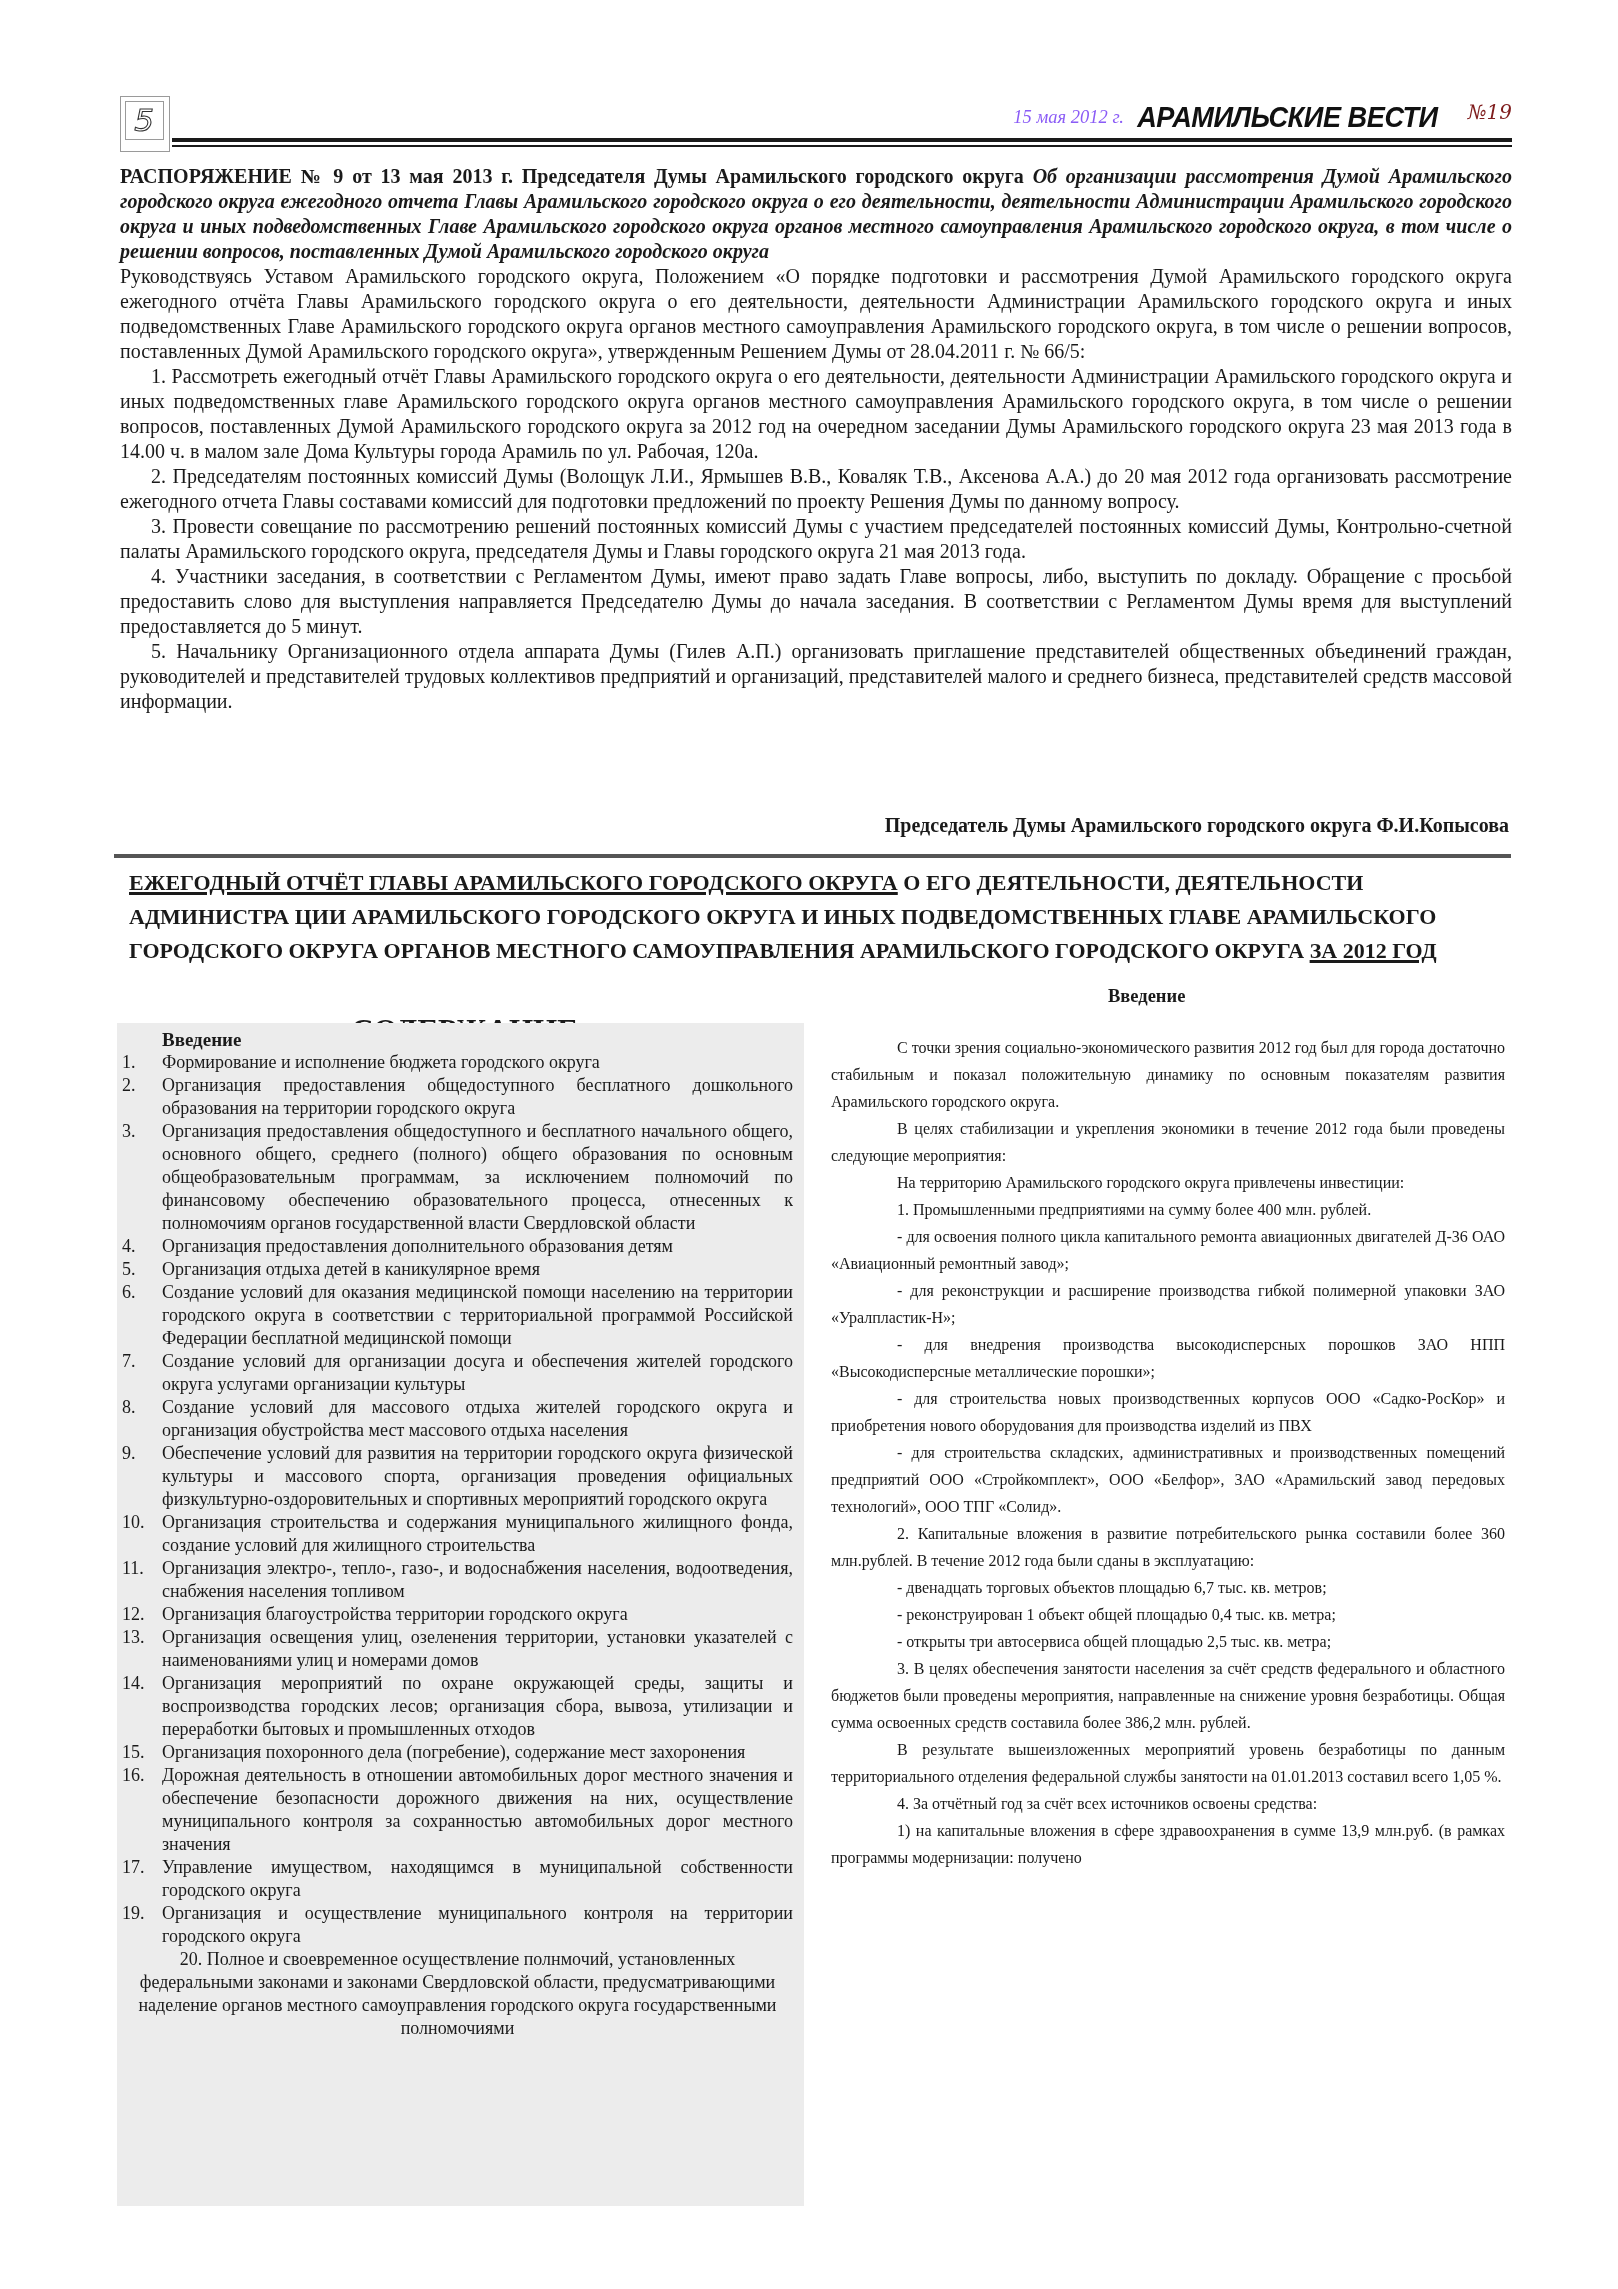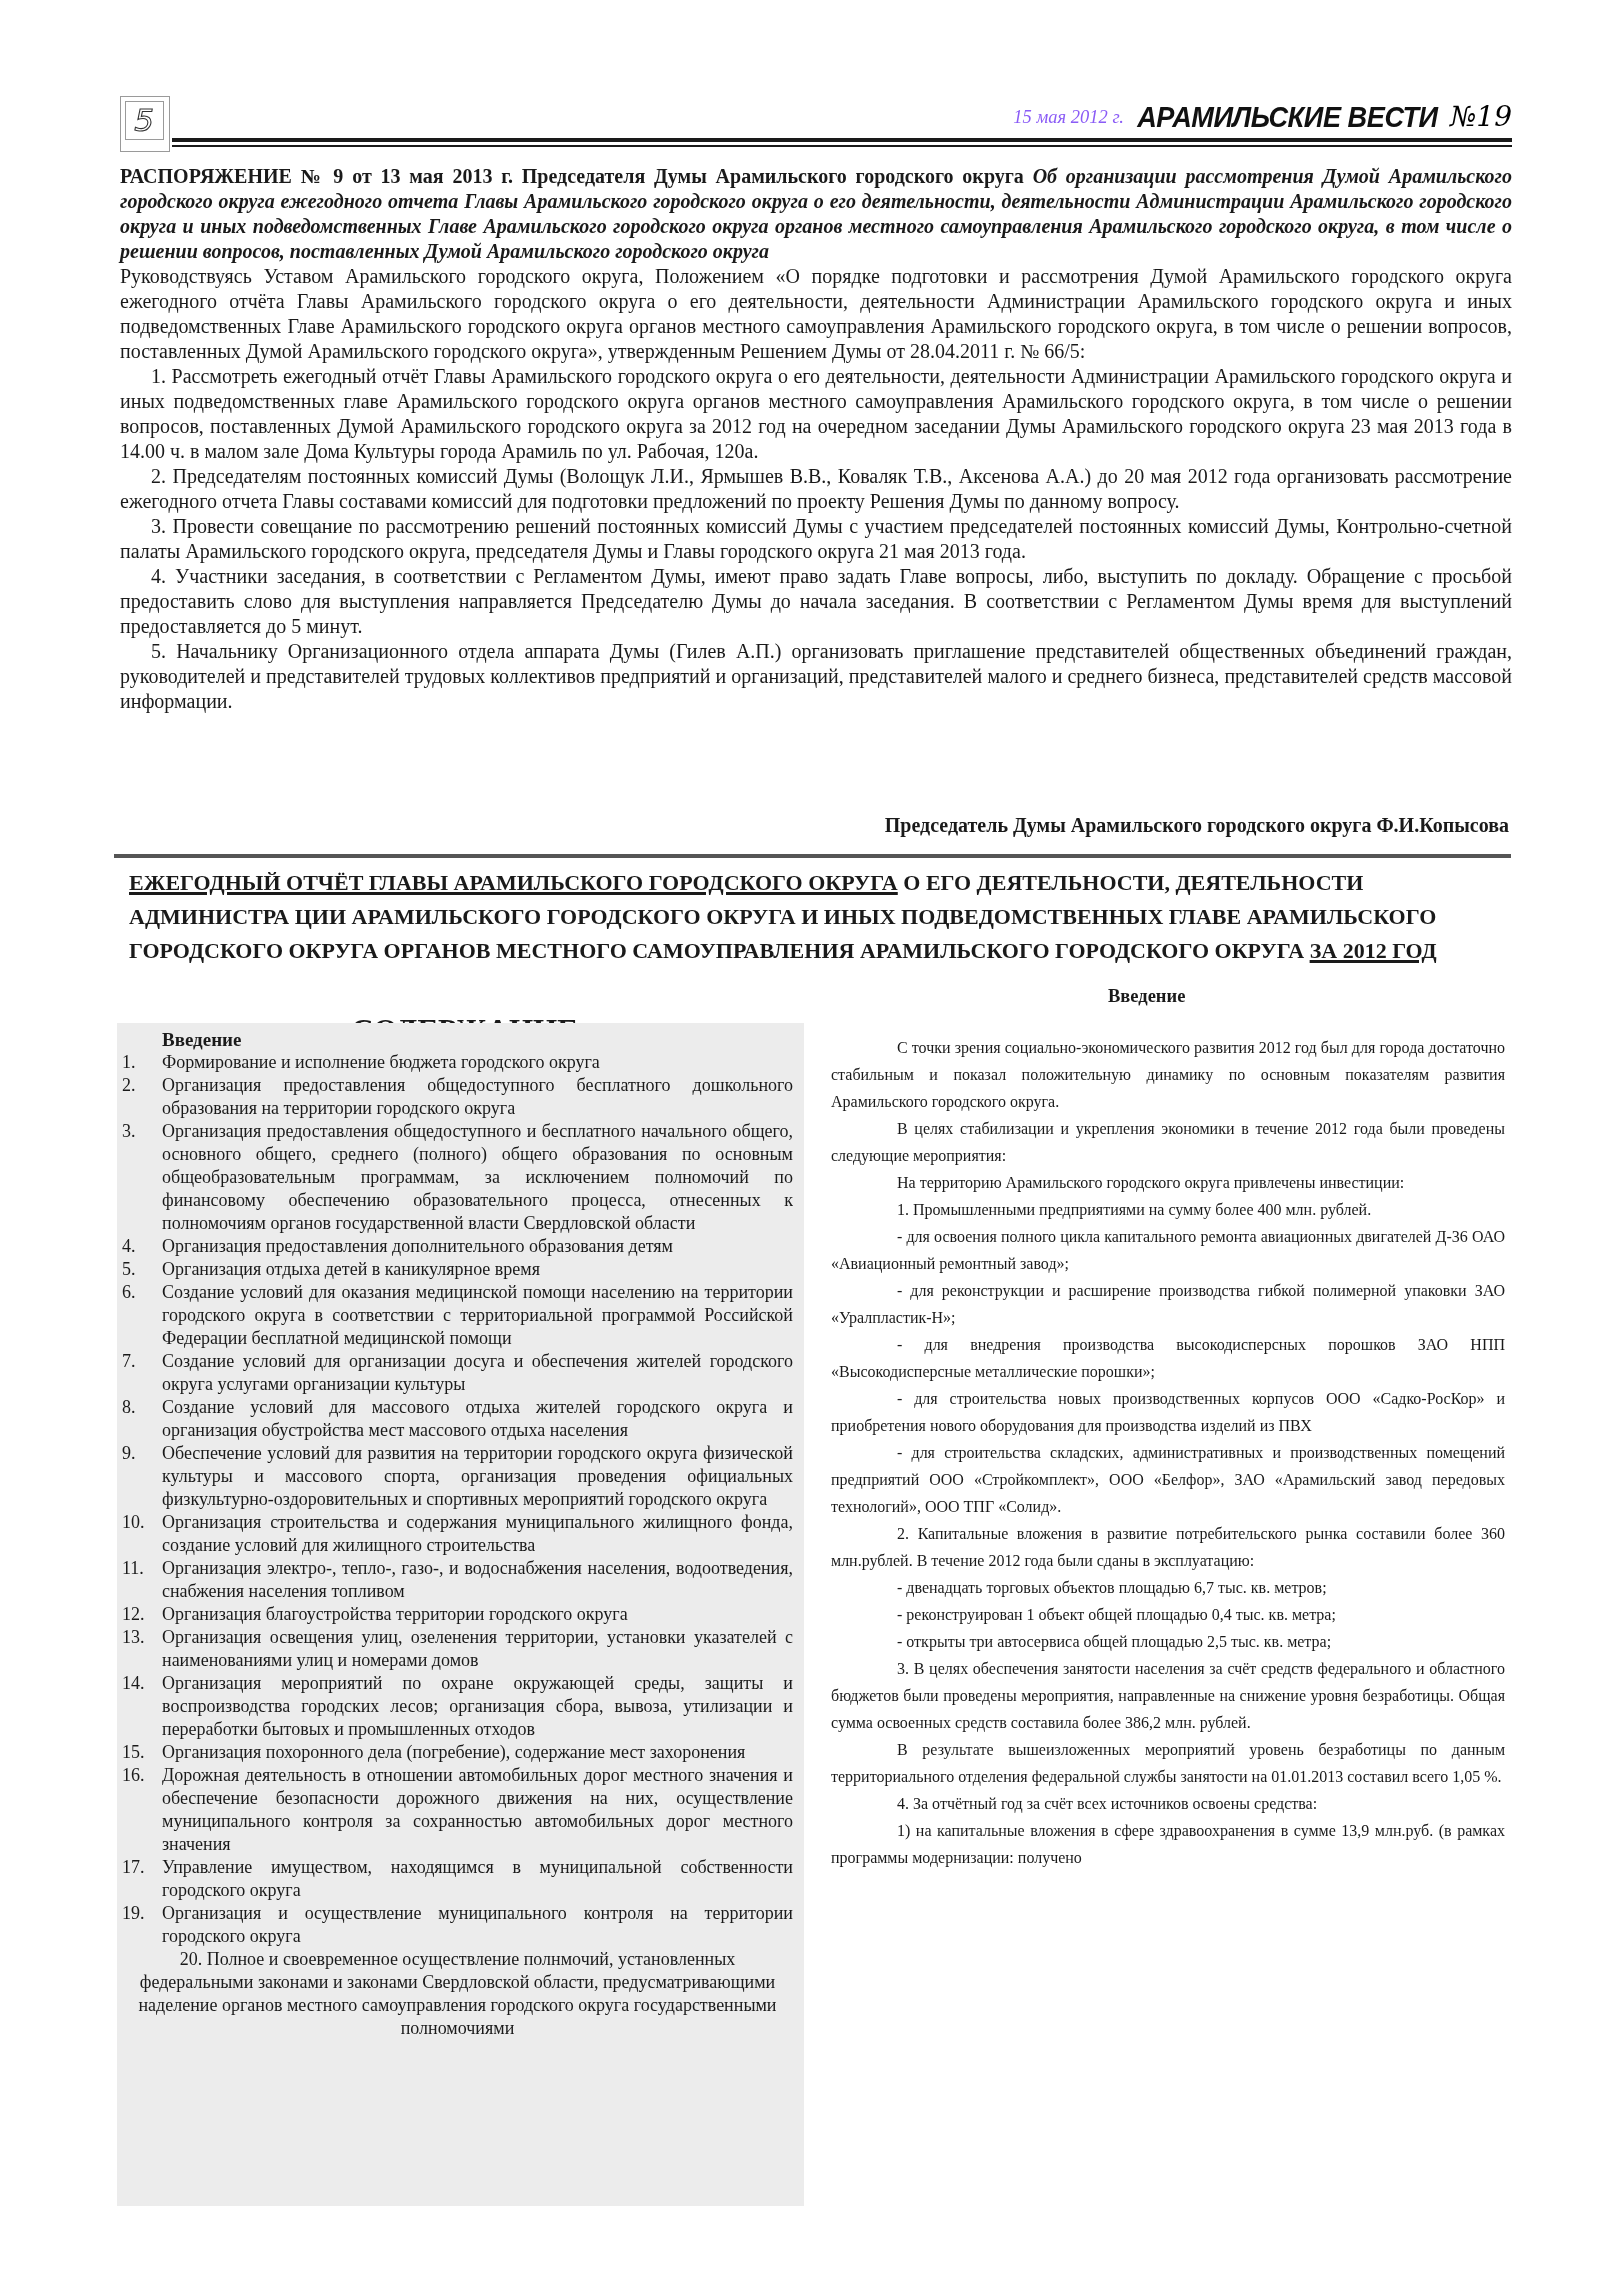--- a/index.html
+++ b/index.html
@@ -15,21 +15,21 @@
                     font-style: italic; font-size: 31px; line-height: 37px; text-align: center;
                     color: #fff; -webkit-text-stroke: 1.1px #333; }
   .rule-top { position: absolute; left: 52px; right: 0; top: 42px; height: 3.7px; background: #1a1a1a; }
   .rule-top2 { position: absolute; left: 52px; right: 0; top: 49px; height: 1.8px; background: #1a1a1a; }
   .hdr-date { position: absolute; right: 388px; top: 11px; font-family: Liberation Serif, serif;
               font-style: italic; font-size: 18.5px; color: #8b5cf6; }
   .hdr-paper { position: absolute; right: 74px; top: 3.7px; font-family: "Liberation Sans", sans-serif;
                font-weight: bold; font-style: italic; font-size: 29.5px; letter-spacing: -0.5px;
                transform: scaleX(0.92); transform-origin: right; color: #111; }
   .hdr-issue { position: absolute; right: 0; top: 3.7px; font-family: "DejaVu Serif", serif;
-               font-style: italic; font-size: 28px; color: #000000; }
+               font-style: italic; font-size: 20px; color: #7f1d1d; }
 
   
   .order { position: absolute; left: 120px; top: 164px; width: 1392px;
            font-size: 20px; line-height: 25px; text-align: justify; }
   .order p { margin: 0; }
   .order .title-block { font-weight: bold; }
   .order .title-block i { font-style: italic; }
   .order .item { text-indent: 31px; }
   .signature { position: absolute; right: 110px; top: 814px; font-weight: bold; font-size: 20px; }
 

